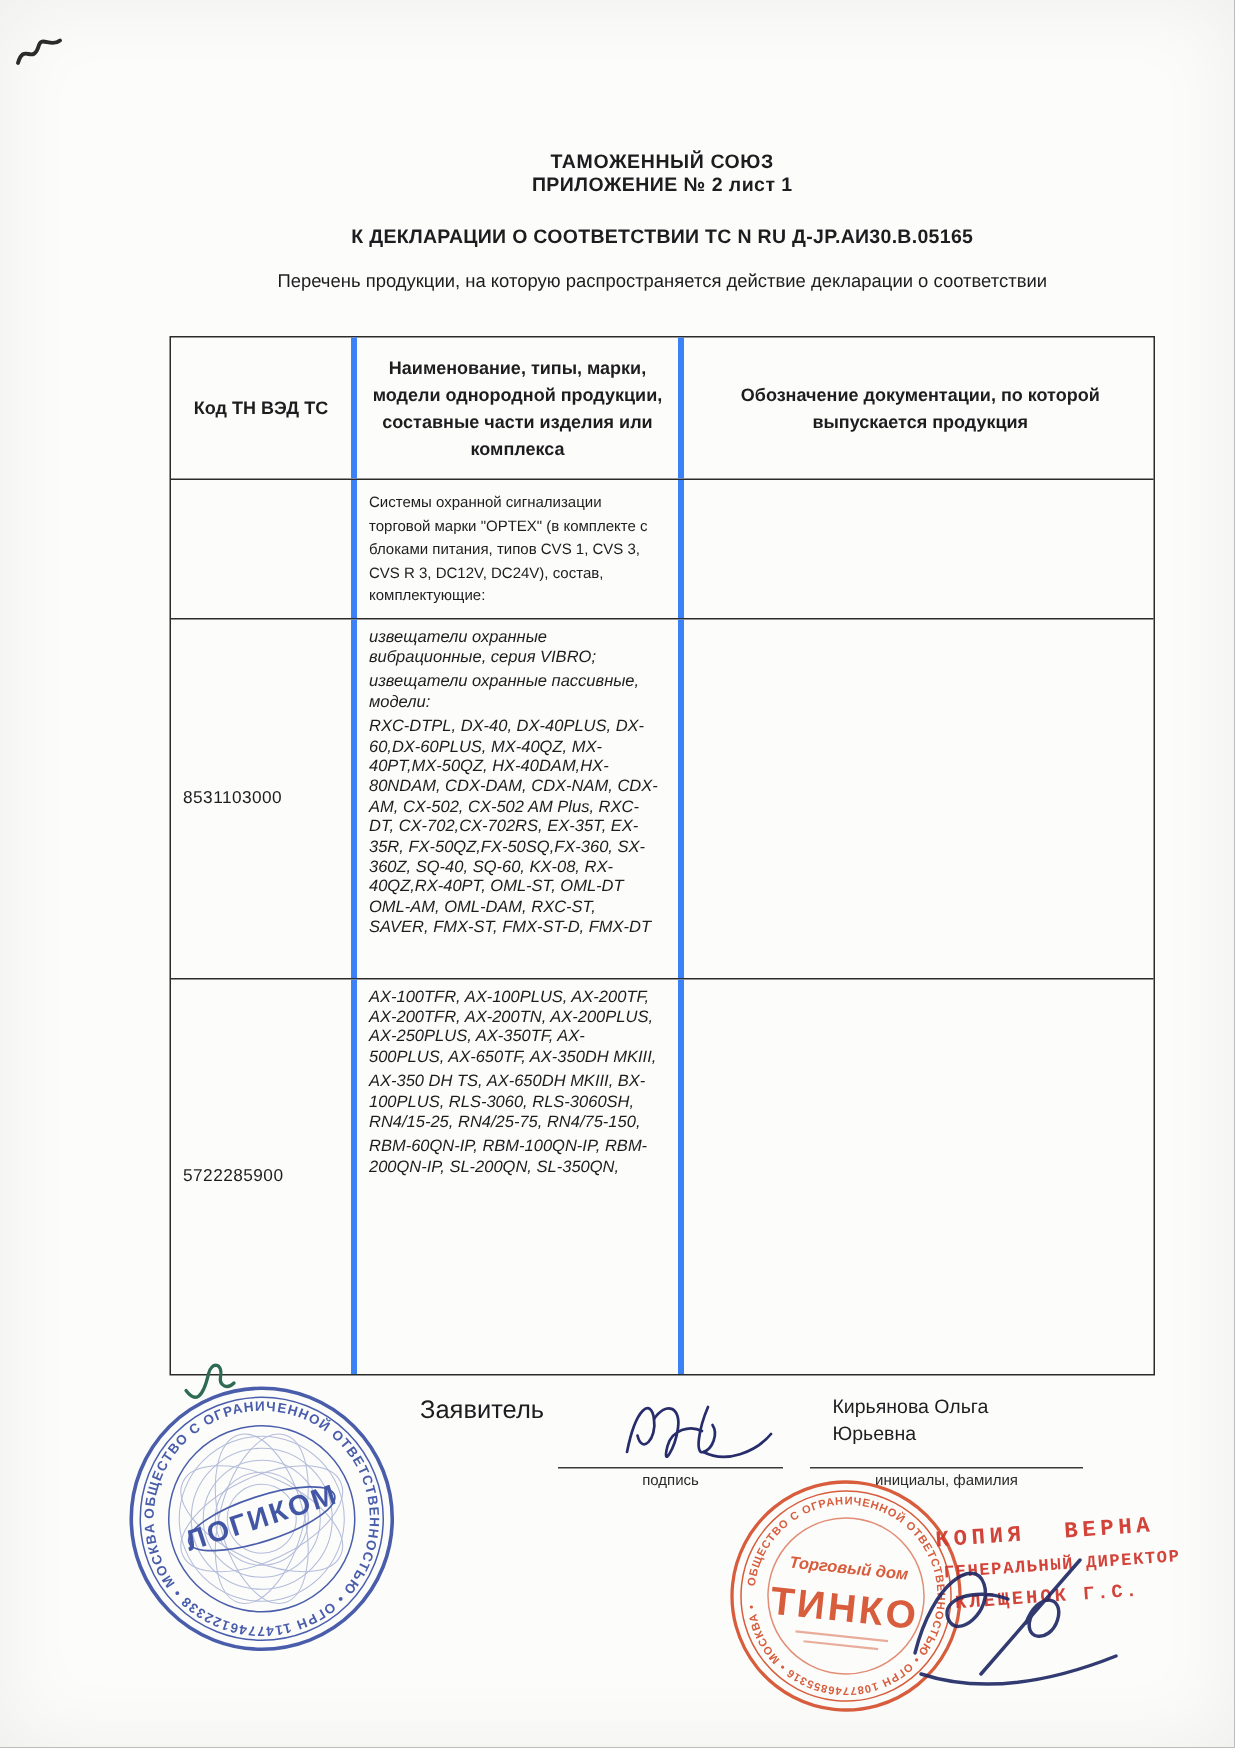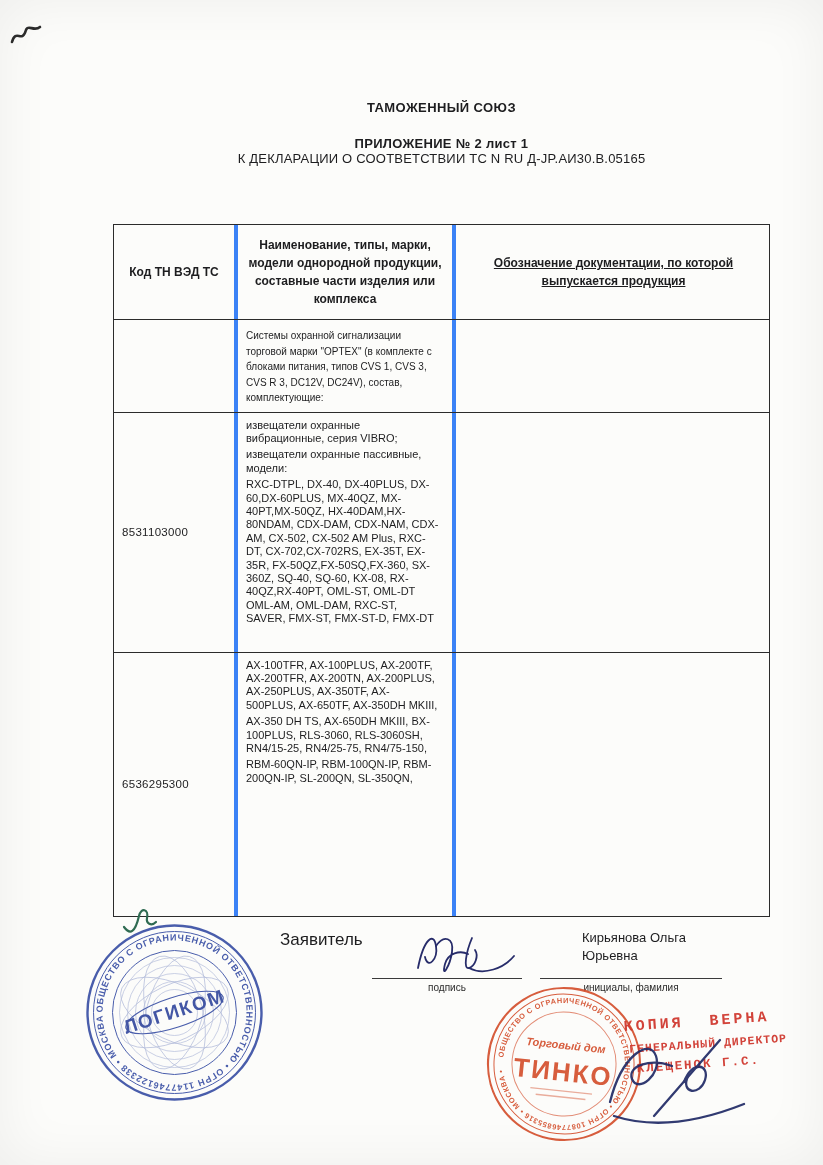--- a/index.html
+++ b/index.html
@@ -6,47 +6,47 @@
   html,body { background:#8f8f8f; }
   body { font-family:"Liberation Sans", sans-serif; }
   .page {
     position:relative; width:823px; height:1165px; margin:0 auto;
     background:#fcfcfa; color:#1d1d1f; overflow:hidden;
     box-shadow: inset 0 0 55px rgba(0,0,0,.06);
   }
   
   .titles { position:absolute; left:113px; top:100px; width:657px; text-align:center; }
   .t1 { font-weight:bold; font-size:13px; letter-spacing:.4px; }
-  .t2 { font-weight:bold; font-size:13px; margin-top:21px; letter-spacing:.3px; }
-  .t3 { font-weight:normal; font-size:13px; letter-spacing:.2px; }
+  .t2 { font-weight:bold; font-size:13px; letter-spacing:.3px; }
+  .t3 { font-weight:bold; font-size:13px; margin-top:20px; letter-spacing:.2px; }
   .t4 { font-size:12.3px; margin-top:15px; }
   
   .tbl { position:absolute; left:113px; top:224px; width:657px; border:1.5px solid #2b2b2b; background:transparent; }
   .row { display:grid; grid-template-columns:124px 218px 315px; }
   .row + .row { border-top:1px solid #2b2b2b; }
   .cell { padding:6px 8px; border-right:4px solid #3b82f6; font-size:11px; line-height:1.22; }
-  .cell:last-child { border-right:none;text-decoration:underline; }
+  .cell:last-child { border-right:none; }
   .head .cell { display:flex; align-items:center; justify-content:center; text-align:center;
                 font-weight:bold; font-size:12px; line-height:1.5; min-height:94px; }
   .r1 .cell { min-height:83px; }
   .r2 .cell { min-height:239px; }
   .r3 .cell { min-height:263px; }
   .code { display:flex; align-items:center; font-size:11.5px; letter-spacing:.3px; }
   .r1 .name { font-size:10px; line-height:1.55; padding-top:8px; }
-  .name p { margin:0 5px 3px 0; }
+  .name p { margin:0 5px 3px 0;font-style:italic; }
   
   .applicant { position:absolute; left:280px; top:930px; font-size:17px; }
   .sig1 { position:absolute; left:408px; top:926px; width:115px; height:52px; }
   .sigline { position:absolute; border-top:1.2px solid #3a3a3a; }
   .sl1 { left:372px; top:978px; width:150px; }
   .sl2 { left:540px; top:978px; width:182px; }
   .caption { position:absolute; font-size:10px; text-align:center; color:#2a2a2a; }
   .cap1 { left:372px; top:982px; width:150px; }
   .cap2 { left:540px; top:982px; width:182px; }
-  .person { position:absolute; left:582px; top:929px; width:142px; font-size:13px; line-height:1.35; }
+  .person { position:absolute; left:555px; top:929px; width:142px; font-size:13px; line-height:1.35; }
   
   .stamp-blue { position:absolute; left:82px; top:920px; width:185px; height:185px; opacity:.92; }
   .stamp-tinko { position:absolute; left:483px; top:983px; width:162px; height:162px; opacity:.92; transform:rotate(6deg); }
   .copy-stamp { position:absolute; left:625px; top:1012px; width:200px; color:#d03a30;
                 font-family:"Liberation Mono", monospace; transform:rotate(-4deg); opacity:.95; }
   .cs1 { font-size:15px; font-weight:bold; letter-spacing:3px; word-spacing:14px; }
   .cs2 { font-size:11.5px; margin-top:7px; margin-left:4px; letter-spacing:1px; font-weight:bold; }
   .cs3 { font-size:12.5px; margin-top:7px; margin-left:10px; letter-spacing:2px; font-weight:bold; }
   .sig2 { position:absolute; left:592px; top:1022px; width:175px; height:110px; }
   .check-mark { position:absolute; left:118px; top:903px; width:44px; height:38px; }
@@ -58,20 +58,21 @@
 <div class="page">
 
   <svg class="corner-artifact" viewBox="0 0 38 30">
     <path d="M 4,20 C 8,6 14,22 18,8 C 20,2 26,10 32,5" fill="none" stroke="#2b2b2b" stroke-width="2.6" stroke-linecap="round"></path>
   </svg>
 
   <div class="titles">
     <div class="t1">ТАМОЖЕННЫЙ СОЮЗ</div>
     <div class="t2">ПРИЛОЖЕНИЕ № 2 лист 1</div>
     <div class="t3">К ДЕКЛАРАЦИИ О СООТВЕТСТВИИ ТС N RU Д-JP.АИ30.В.05165</div>
+    <div class="t4">Перечень продукции, на которую распространяется действие декларации о соответствии</div>
   </div>
 
   <div class="tbl">
     <div class="row head">
       <div class="cell">Код ТН ВЭД ТС</div>
       <div class="cell">Наименование, типы, марки, модели однородной продукции, составные части изделия или комплекса</div>
       <div class="cell">Обозначение документации, по которой выпускается продукция</div>
     </div>
 
     <div class="row r1">
@@ -84,21 +85,21 @@
       <div class="cell code">8531103000</div>
       <div class="cell name">
         <p>извещатели охранные вибрационные, серия VIBRO;</p>
         <p>извещатели охранные пассивные, модели:</p>
         <p>RXC-DTPL, DX-40, DX-40PLUS, DX-60,DX-60PLUS, MX-40QZ, MX-40PT,MX-50QZ, HX-40DAM,HX-80NDAM, CDX-DAM, CDX-NAM, CDX-AM, CX-502, CX-502 AM Plus, RXC-DT, CX-702,CX-702RS, EX-35T, EX-35R, FX-50QZ,FX-50SQ,FX-360, SX-360Z, SQ-40, SQ-60, KX-08, RX-40QZ,RX-40PT, OML-ST, OML-DT OML-AM, OML-DAM, RXC-ST, SAVER, FMX-ST, FMX-ST-D, FMX-DT</p>
       </div>
       <div class="cell"></div>
     </div>
 
     <div class="row r3">
-      <div class="cell code">6536295300</div>
+      <div class="cell code">5722285900</div>
       <div class="cell name">
         <p>AX-100TFR, AX-100PLUS, AX-200TF, AX-200TFR, AX-200TN, AX-200PLUS, AX-250PLUS, AX-350TF, AX-500PLUS, AX-650TF, AX-350DH MKIII,</p>
         <p>AX-350 DH TS, AX-650DH MKIII, BX-100PLUS, RLS-3060, RLS-3060SH, RN4/15-25, RN4/25-75, RN4/75-150,</p>
         <p>RBM-60QN-IP, RBM-100QN-IP, RBM-200QN-IP, SL-200QN, SL-350QN,</p>
       </div>
       <div class="cell"></div>
     </div>
   </div>
 
   <div class="applicant">Заявитель</div>

